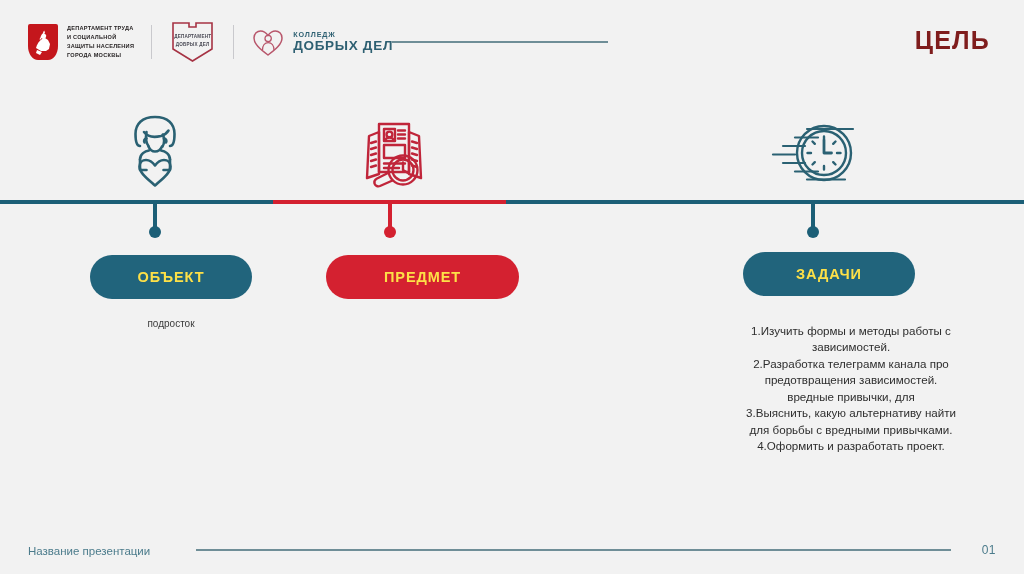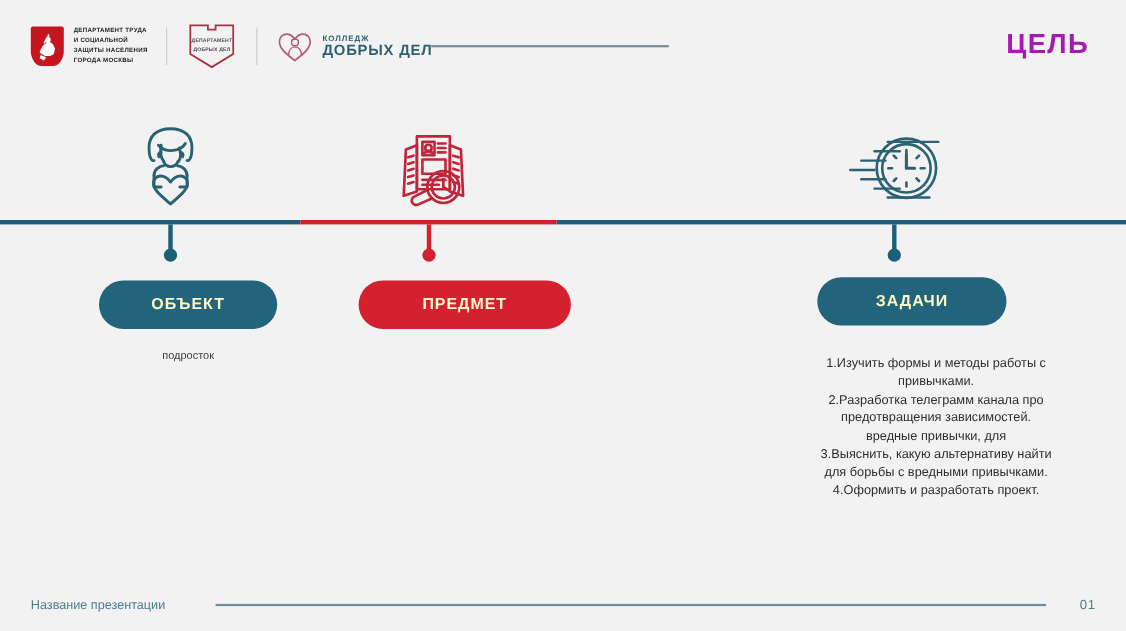--- a/index.html
+++ b/index.html
@@ -100,21 +100,21 @@
     left: 392px; top: 41px;
     width: 216px; height: 2px;
     background: #6f8e97;
   }
   #slide-title {
     position: absolute;
     right: 34px; top: 26px;
     font-size: 25px;
     font-weight: bold;
     letter-spacing: 1.2px;
-    color: #a21caf;
+    color: #7f1d1d;
   }
 
   
   #timeline {
     position: absolute;
     left: 0; top: 200px;
     width: 1024px; height: 4px;
   }
   .tl-seg { position: absolute; top: 0; height: 4px; }
   .tl-teal-a { left: 0;     width: 273px; background: #1c5f77; }
@@ -145,21 +145,21 @@
   }
 
   
   .pill {
     position: absolute;
     height: 44px;
     border-radius: 22px;
     display: flex;
     align-items: center;
     justify-content: center;
-    color: #fef9c3;
+    color: #fde047;
     font-size: 14.5px;
     font-weight: bold;
     letter-spacing: 0.9px;
   }
   .pill-teal { background: #21647c; }
   .pill-red  { background: #d42130; }
 
   
   .caption {
     position: absolute;
@@ -338,21 +338,21 @@
   </div>
 
   <div class="pill pill-teal" style="left:90px; top:255px; width:162px;">ОБЪЕКТ</div>
   <div class="pill pill-red" style="left:326px; top:255px; width:193px;">ПРЕДМЕТ</div>
   <div class="pill pill-teal" style="left:743px; top:252px; width:172px;">ЗАДАЧИ</div>
 
   <div class="caption" style="left:90px; top:316px; width:162px;">подросток</div>
 
   <div class="task-list" style="left:716px; top:311px; width:270px;margin-top:12px;">
     <div>1.Изучить формы и методы работы с</div>
-    <div>привычками.</div>
+    <div>зависимостей.</div>
     <div>2.Разработка телеграмм канала про</div>
     <div>предотвращения зависимостей.</div>
     <div>вредные привычки, для</div>
     <div>3.Выяснить, какую альтернативу найти</div>
     <div>для борьбы с вредными привычками.</div>
     <div>4.Оформить и разработать проект.</div>
   </div>
 
   <div id="footer-name">Название презентации</div>
   <div id="footer-rule"></div>

